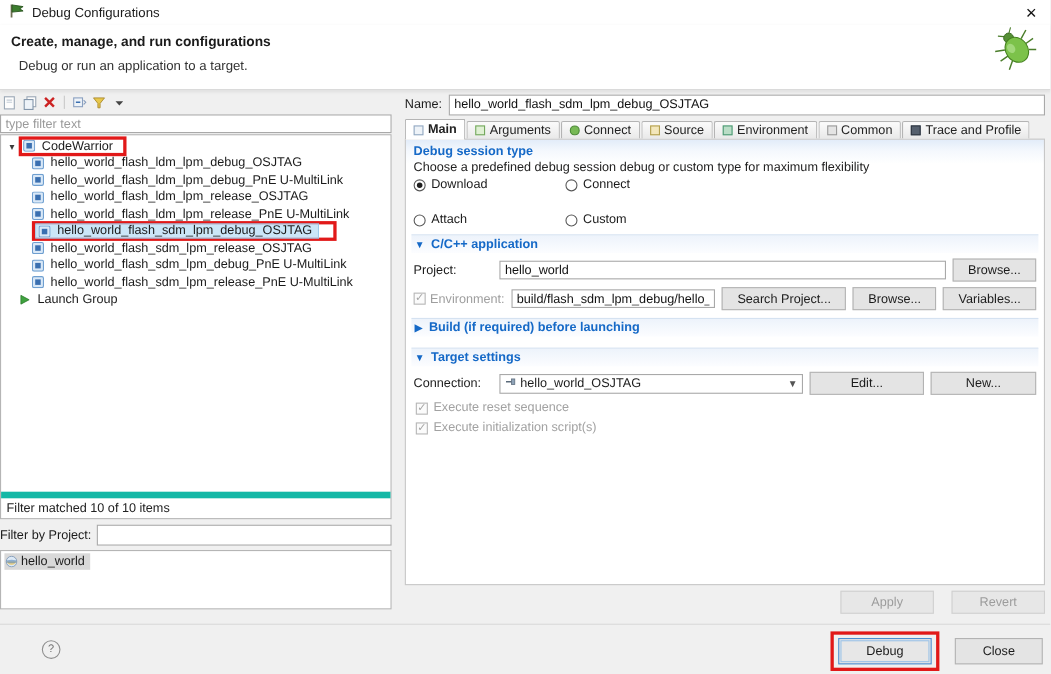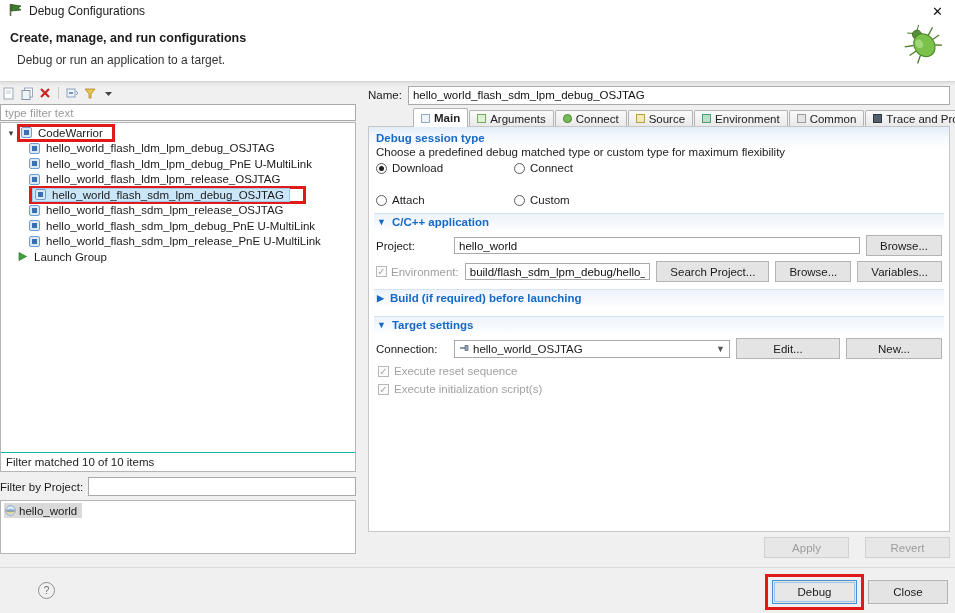--- a/index.html
+++ b/index.html
@@ -34,36 +34,36 @@
   .treeview{flex:1;overflow:hidden;padding-top:2px;}
   .trow{display:flex;align-items:center;height:15.5px;font-size:11.5px;white-space:nowrap;}
   .trow .tw{width:12px;text-align:center;font-size:9px;color:#3c3c3c;flex:0 0 12px;margin-left:4px;}
   .trow.lvl1 .tw{margin-left:16px;}
   .trow .lbl{padding:0 3px;}
   .itemwrap{display:flex;align-items:center;gap:3px;}
   .annot{border:3px solid #e11919;}
   .wrap-root{padding:0 6px 0 1px;}
   .wrap-sel{padding:0 14px 0 1px;}
   .selband{background:#cbe6f8;outline:1px solid #9dc9ea;display:flex;align-items:center;gap:3px;padding:0 2px;}
-  .matched{border-top:1px solid #14b8a6;height:18px;line-height:18px;padding-left:5px;font-size:11.5px;color:#222;}
+  .matched{border-top:6px solid #14b8a6;height:18px;line-height:18px;padding-left:5px;font-size:11.5px;color:#222;}
   .fprow{margin-top:5px;display:flex;align-items:center;gap:5px;}
   .fprow label{font-size:11.5px;}
   .fpinput{flex:1;height:17px;border:1px solid #a9a9a9;background:#fff;
            font-family:"Liberation Sans",sans-serif;font-size:11.5px;padding:0 3px;}
   .projlist{margin-top:4px;height:54px;border:1px solid #b5b5b5;background:#fff;padding:2px 3px;box-sizing:border-box;}
   .projitem{display:inline-flex;align-items:center;gap:3px;background:#d9d9d9;padding:0 5px 0 1px;
             font-size:11.5px;height:15px;}
 
   
   .right{position:absolute;top:86px;left:368px;width:582px;}
   .namerow{display:flex;align-items:center;gap:6px;height:18px;}
   .namerow label{font-size:11.5px;}
   .nameinput{flex:1;height:17px;border:1px solid #a9a9a9;background:#fff;
              font-family:"Liberation Sans",sans-serif;font-size:11.5px;padding:0 4px;color:#111;}
-  .tabbar{display:flex;align-items:flex-end;margin-top:4px;height:18px;position:relative;z-index:2;margin-left:45px;}
+  .tabbar{display:flex;align-items:flex-end;margin-top:4px;height:18px;position:relative;z-index:2;}
   .tab{display:flex;align-items:center;gap:4px;border:1px solid #b4b4b4;border-bottom:none;
        background:linear-gradient(#fbfbfb,#e9e9e9);height:15px;padding:0 7px;font-size:11.5px;
        border-radius:2px 2px 0 0;margin-right:1px;white-space:nowrap;color:#222;}
   .tab.active{background:#fff;font-weight:bold;height:18px;margin-bottom:-1px;}
   .ticon{width:9px;height:9px;display:inline-block;box-sizing:border-box;}
   .ti-main-tab-icon{background:#eef3f8;border:1px solid #93a9c2;}
   .ti-arguments-icon{background:#dff0d3;border:1px solid #74a85e;}
   .ti-debugger-icon{background:#77b955;border:1px solid #4c8a38;border-radius:50% 50% 45% 45%;}
   .ti-source-icon{background:#f3e7bb;border:1px solid #b3a04f;}
   .ti-environment-icon{background:#b9ddc6;border:1px solid #4f9b76;}
@@ -99,21 +99,21 @@
   .cbrow{display:flex;align-items:center;gap:5px;margin:6px 0 0 4px;font-size:11.5px;color:#a2a2a2;}
   .cb{width:11px;height:11px;border:1px solid #b7b7b7;background:#fbfbfb;color:#a5a5a5;font-size:10px;
       line-height:10px;text-align:center;flex:0 0 11px;box-sizing:border-box;}
 
   
   .applyrow{position:absolute;top:537px;left:368px;width:582px;display:flex;justify-content:flex-end;gap:16px;}
   .applyrow .btn{width:85px;padding:0;}
   .bottombar{position:absolute;top:567px;left:0;right:0;bottom:0;border-top:1px solid #dadada;}
   .help{position:absolute;left:38px;top:14px;width:15px;height:15px;border:1px solid #8f8f8f;border-radius:50%;
         color:#6e6e6e;font-size:10px;display:flex;align-items:center;justify-content:center;}
-  .actionbtns{position:absolute;right:7px;top:6px;display:flex;align-items:center;gap:4px;}
+  .actionbtns{position:absolute;right:7px;top:6px;display:flex;align-items:center;gap:14px;}
   .debugwrap{border:3px solid #e11919;padding:3px 4px;}
   .btn-debug{width:85px;height:24px;border:1px solid #4a8ed2;outline:1px solid #9cc3e8;outline-offset:-3px;
              background:#e7e7e7;font-size:11.5px;}
   .btn-close{width:80px;height:24px;}
 </style>
 </head>
 <body>
 
 <div class="dialog">
 
@@ -243,20 +243,34 @@
                     <rect x="0.5" y="0.5" width="10" height="10" rx="1.5" fill="#d9e8f7" stroke="#6f9fd0"></rect>
                     <rect x="3" y="3" width="5" height="5" fill="#3a6fb0"></rect>
                   </svg>
                 </span>
                 <span class="lbl nowrap">hello_world_flash_ldm_lpm_release_OSJTAG</span>
               </span>
             </span>
           </div>
           <div class="trow lvl1">
             <span class="tw"></span>
+            <span class="itemwrap">
+              <span class="itemwrap">
+                <span style="display: inline-flex;">
+                  <svg width="11" height="11">
+                    <rect x="0.5" y="0.5" width="10" height="10" rx="1.5" fill="#d9e8f7" stroke="#6f9fd0"></rect>
+                    <rect x="3" y="3" width="5" height="5" fill="#3a6fb0"></rect>
+                  </svg>
+                </span>
+                <span class="lbl nowrap">hello_world_flash_ldm_lpm_release_PnE U-MultiLink</span>
+              </span>
+            </span>
+          </div>
+          <div class="trow lvl1">
+            <span class="tw"></span>
             <span class="itemwrap annot wrap-sel">
               <span class="selband">
                 <span style="display: inline-flex;">
                   <svg width="11" height="11">
                     <rect x="0.5" y="0.5" width="10" height="10" rx="1.5" fill="#d9e8f7" stroke="#6f9fd0"></rect>
                     <rect x="3" y="3" width="5" height="5" fill="#3a6fb0"></rect>
                   </svg>
                 </span>
                 <span class="lbl nowrap">hello_world_flash_sdm_lpm_debug_OSJTAG</span>
               </span>
@@ -366,21 +380,21 @@
           <span class="ticon ti-common-icon"></span>
           <span>Common</span>
         </div>
         <div class="tab">
           <span class="ticon ti-trace-profile-icon"></span>
           <span>Trace and Profile</span>
         </div>
       </div>
     <div class="panel">
       <div class="bluehead">Debug session type</div>
-      <div class="desc">Choose a predefined debug matched type or custom type for maximum flexibility</div>
+      <div class="desc">Choose a predefined debug session debug or custom type for maximum flexibility</div>
       <div class="radiogrid" id="radios">
           <div class="radioitem">
             <span class="radio checked"></span>
             <span>Download</span>
           </div>
           <div class="radioitem">
             <span class="radio"></span>
             <span>Connect</span>
           </div>
           <div class="radioitem">

